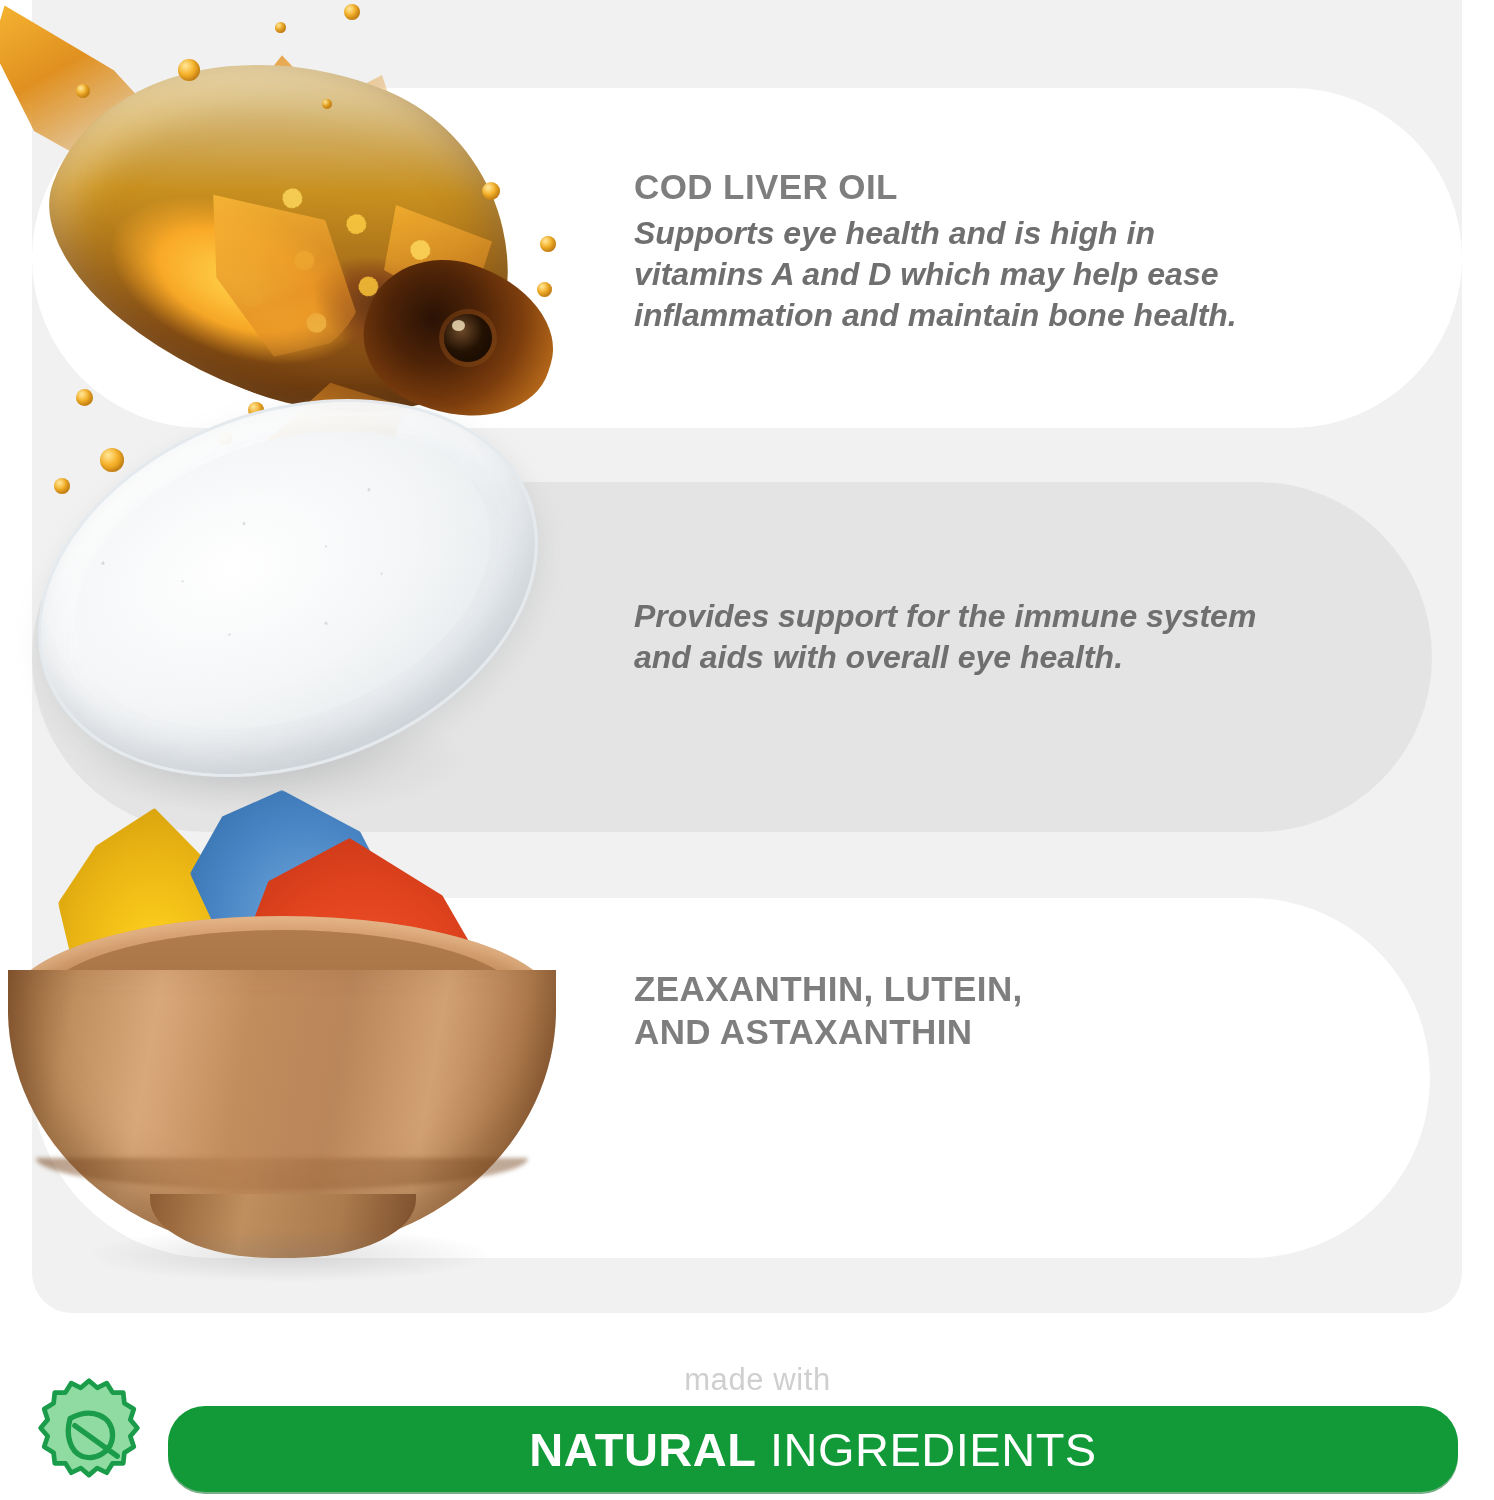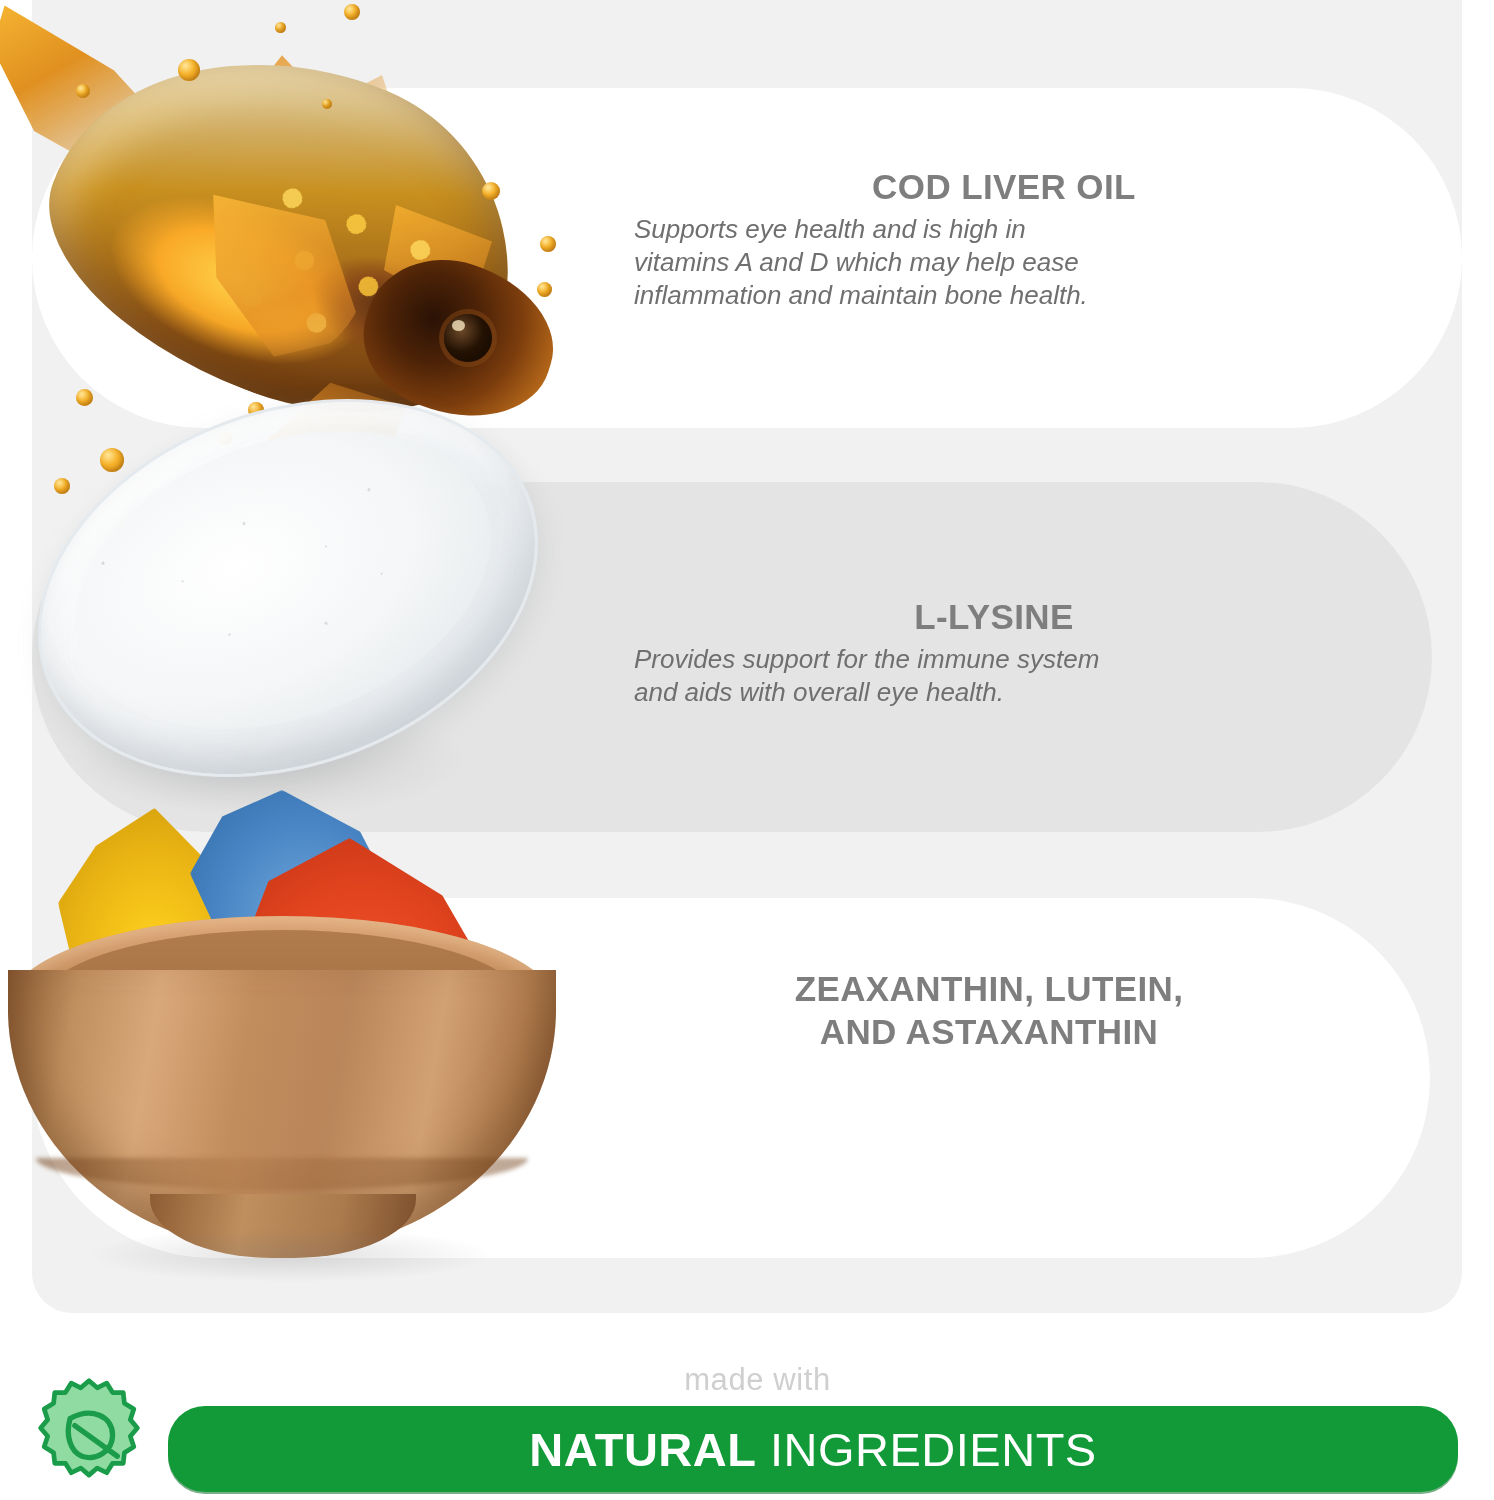--- a/index.html
+++ b/index.html
@@ -42,26 +42,25 @@
   .txt-3 { left: 634px; top: 968px;  width: 710px; }
 
   .ing-title {
     font-size: 35px;
     font-weight: bold;
     color: #7e7e7e;
     letter-spacing: 0.4px;
     line-height: 1.22;
     margin: 0 0 4px 0;
     white-space: pre-line;
-    text-align: center;
   }
   .ing-desc {
-    font-size: 26px;
+    font-size: 32px;
     font-style: italic;
-    font-weight: 400;
+    font-weight: 700;
     color: #6f6f6f;
     line-height: 1.28;
     margin: 0;
     white-space: pre-line;
   }
   .txt-3 .ing-desc { margin-top: 26px; }
 
   
   .art { position: absolute; }
   .fish-wrap { left: -8px; top: -4px; width: 600px; height: 490px; }
@@ -373,21 +372,20 @@
 </div>
 
 <div class="txt txt-1">
   <h2 class="ing-title">COD LIVER OIL</h2>
   <p class="ing-desc">Supports eye health and is high in
 vitamins A and D which may help ease
 inflammation and maintain bone health.</p>
 </div>
 
 <div class="txt txt-2">
-  <h2 class="ing-title">L-LYSINE</h2>
   <p class="ing-desc">Provides support for the immune system
 and aids with overall eye health.</p>
 </div>
 
 <div class="txt txt-3">
   <h2 class="ing-title">ZEAXANTHIN, LUTEIN,
 AND ASTAXANTHIN</h2>
 </div>
 
 <div class="made-with">made with</div>

